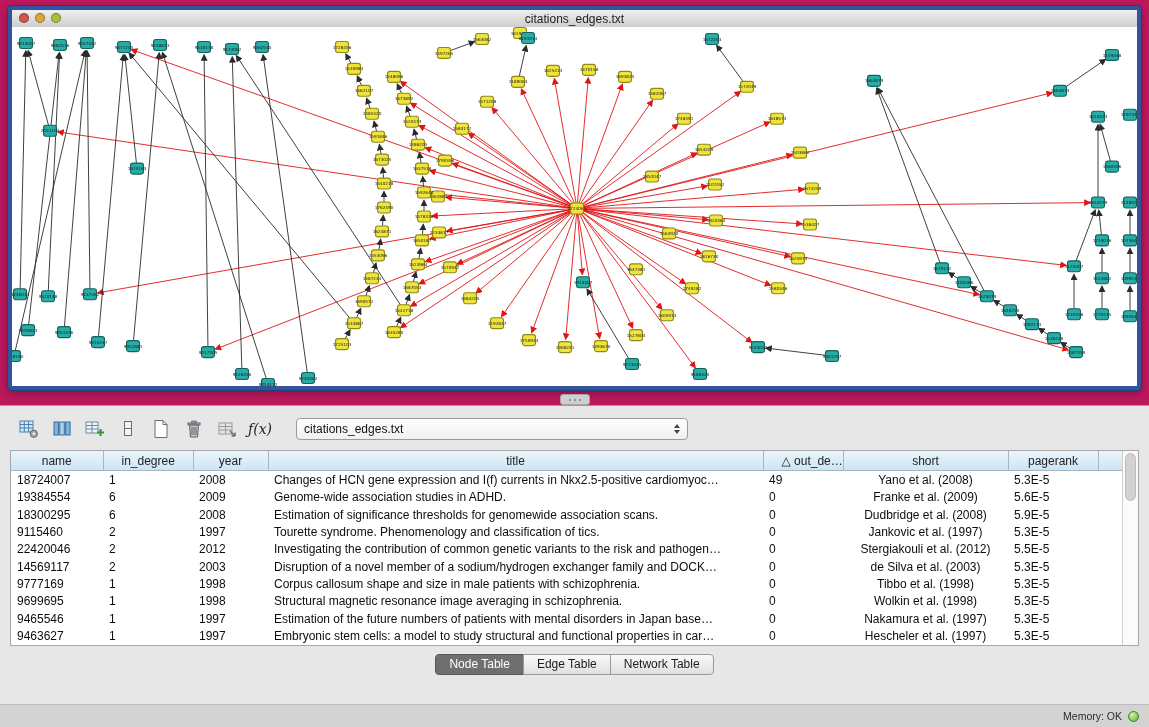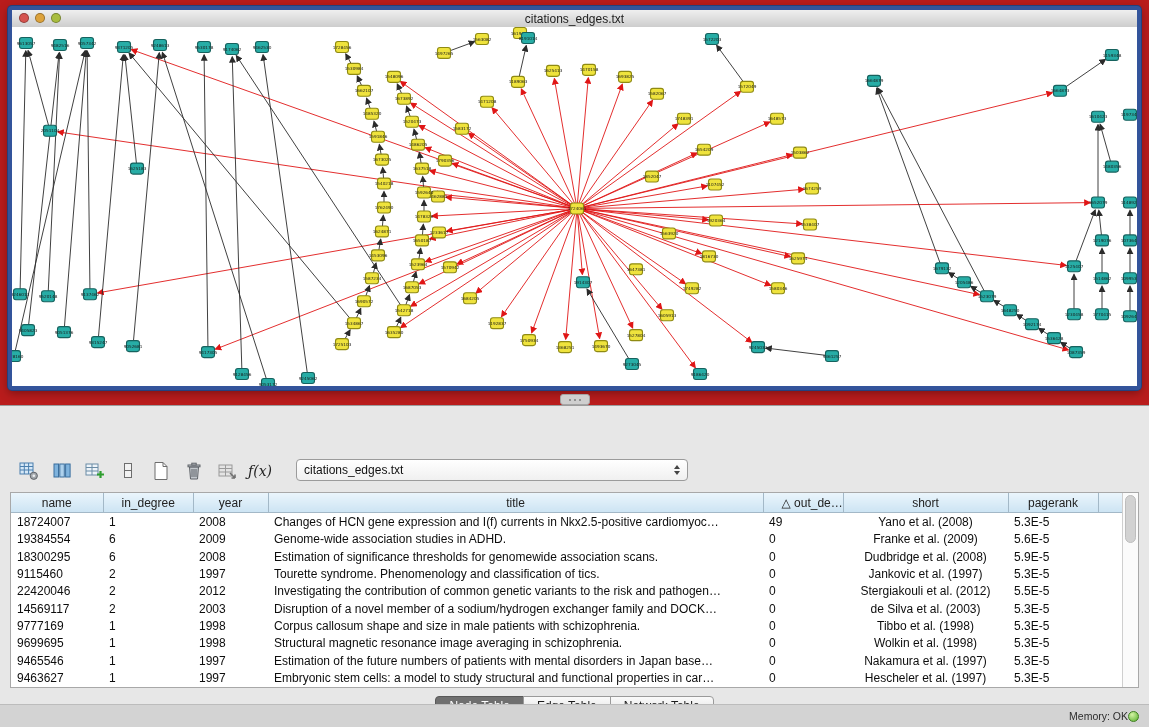--- a/index.html
+++ b/index.html
@@ -1,16 +1,16 @@
 <!DOCTYPE html>
 <html><head>
 <meta charset="utf-8">
 <style>
   html,body{margin:0;padding:0;}
-  .stage{position:relative;width:1149px;height:727px;background:#b91c1c;overflow:hidden;
+  .stage{position:relative;width:1149px;height:727px;background:#be185d;overflow:hidden;
          font-family:"Liberation Sans",sans-serif;-webkit-font-smoothing:antialiased;}
 
   
   .net-window{position:absolute;left:8px;top:6px;width:1133px;height:384px;box-sizing:border-box;
               background:#fff;border:4px solid #33549b;border-radius:4px;
               box-shadow:0 0 0 1px #24407c,0 3px 10px rgba(0,0,0,.35);}
   .titlebar{height:17px;background:linear-gradient(#efefef,#cdcdcd);border-bottom:1px solid #979797;
             position:relative;display:flex;align-items:center;justify-content:center;}
   .traffic{position:absolute;left:7px;top:3px;display:flex;gap:6px;}
   .tl{width:10px;height:10px;border-radius:50%;box-sizing:border-box;border:1px solid rgba(0,0,0,.3);display:inline-block;}
@@ -27,21 +27,21 @@
 
   
   .table-panel{position:absolute;left:0;top:405px;width:1149px;height:322px;background:#e7e7e7;
                border-top:1px solid #9c9c9c;box-sizing:border-box;}
   .panel-header{height:22px;background:linear-gradient(#fbfbfb,#d6d6d6);border-bottom:1px solid #adadad;
                 display:flex;align-items:center;padding:0 9px;box-sizing:border-box;}
   .panel-title{font-size:12px;color:#2e2e2e;}
   .panel-actions{margin-left:auto;display:flex;align-items:center;gap:12px;}
   .close-ic{font-size:13px;font-weight:bold;color:#1a1a1a;cursor:default;line-height:1;}
 
-  .toolbar{display:flex;gap:7px;padding:11px 0 6px 16px;margin-top:42px;}
+  .toolbar{display:flex;align-items:center;gap:7px;padding:11px 0 6px 16px;}
   .tb-icon{width:26px;height:24px;display:flex;align-items:center;justify-content:center;
            background:transparent;border:none;padding:0;}
   .fx-label{font-style:italic;font-family:"DejaVu Serif",serif;font-size:14px;color:#222;}
   .combo{margin-left:16px;width:392px;height:22px;box-sizing:border-box;border:1px solid #9b9b9b;border-radius:4px;
          background:linear-gradient(#ffffff,#f0f0f0);display:flex;align-items:center;padding:0 7px;font-size:12px;color:#111;}
   .combo-arrows{margin-left:auto;display:flex;flex-direction:column;gap:2px;align-items:center;}
   .combo-arrows i{display:block;width:0;height:0;border-left:3.5px solid transparent;border-right:3.5px solid transparent;}
   .combo-arrows .up{border-bottom:4px solid #444;}
   .combo-arrows .dn{border-top:4px solid #444;}
 
@@ -57,21 +57,21 @@
   .vscroll .thumb{position:absolute;left:2px;right:2px;top:2px;height:46px;border-radius:6px;background:#d2d2d2;border:1px solid #bdbdbd;}
 
   .tabs-row{display:flex;justify-content:center;margin-top:8px;}
   .ttab{font-size:12px;height:21px;line-height:19px;padding:0 13px;border:1px solid #9a9a9a;margin-left:-1px;
         background:linear-gradient(#fafafa,#e0e0e0);color:#1c1c1c;font-family:"Liberation Sans",sans-serif;}
   .ttab:first-child{border-radius:4px 0 0 4px;margin-left:0;}
   .ttab:last-child{border-radius:0 4px 4px 0;}
   .ttab.active{background:#6f6f6f;color:#fff;border-color:#585858;}
 
   .status{position:absolute;left:0;right:0;bottom:0;height:22px;background:#d3d3d3;border-top:1px solid #bcbcbc;
-          display:flex;align-items:center;justify-content:flex-end;padding:0 10px;font-size:10.5px;color:#2d2d2d;}
+          display:flex;align-items:center;justify-content:flex-end;gap:6px;padding:0 10px;font-size:10.5px;color:#2d2d2d;}
   .mem-dot{width:11px;height:11px;border-radius:50%;box-sizing:border-box;border:1px solid #3f7f20;
            background:radial-gradient(circle at 35% 30%,#d4f3a6,#58b02c);}
 </style>
 </head>
 <body>
 
 <div class="stage">
 
   <div class="net-window">
     <div class="titlebar">

